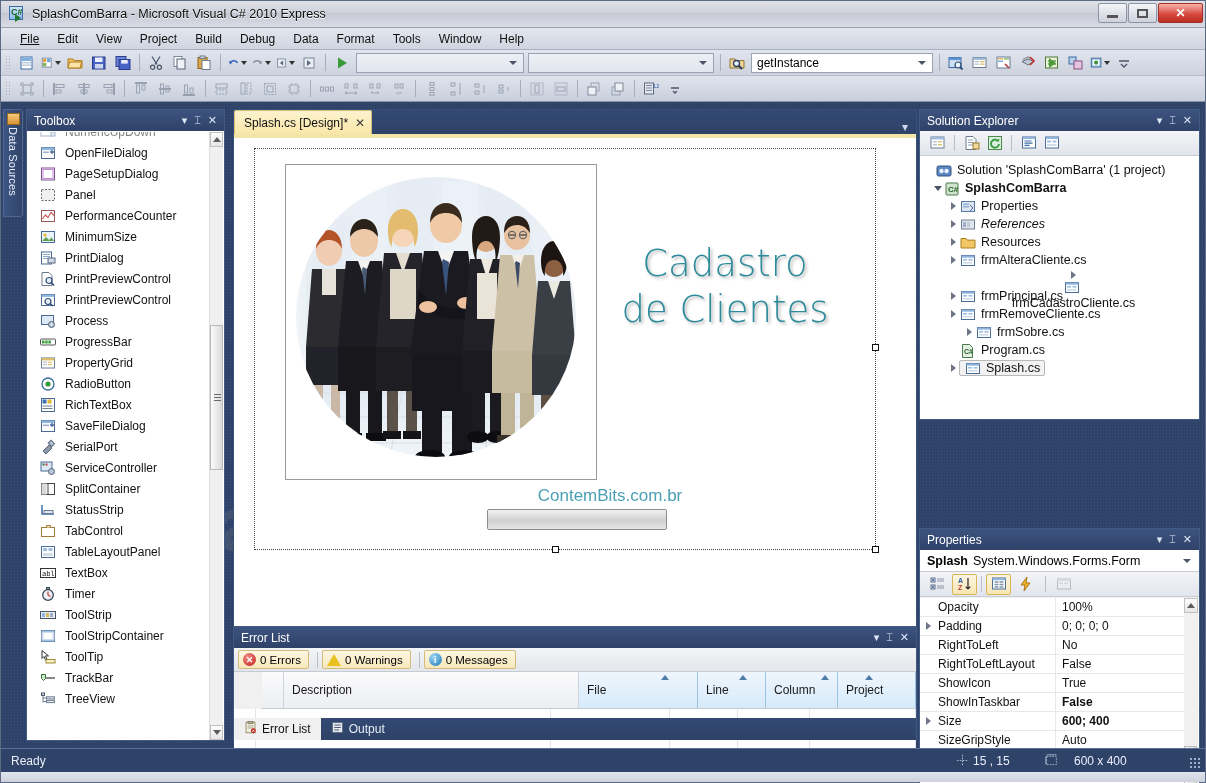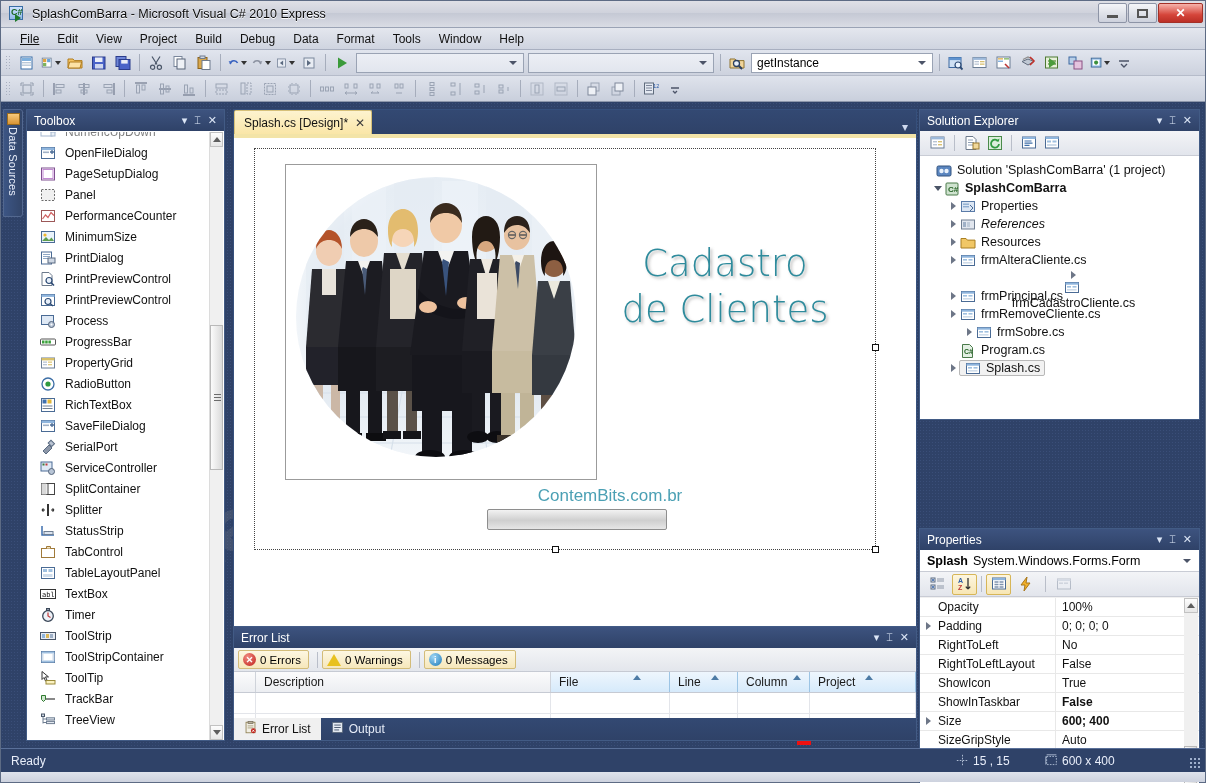--- a/index.html
+++ b/index.html
@@ -137,22 +137,22 @@
   .errbtn{ height:19px; border:1px solid #d3bc79; border-radius:2px;
     background:linear-gradient(180deg,#fdf7e2,#f6e7bb); display:flex;align-items:center;
     padding:0 7px 0 4px; margin-right:4px; font-size:11.5px;}
   .errsep{ width:1px;height:16px;background:#b9bec9; margin:0 4px;}
   .badge{ width:13px;height:13px;border-radius:50%; margin-right:4px;
     display:flex;align-items:center;justify-content:center; font-size:9px; color:#fff; font-weight:bold;}
   .b-err{ background:radial-gradient(circle at 35% 30%,#f08a80,#c0201a);}
   .b-msg{ background:radial-gradient(circle at 35% 30%,#9fd6f5,#1b78b8);}
   .b-warn{ width:0;height:0;border-left:7px solid transparent;border-right:7px solid transparent;
     border-bottom:12px solid #e8c120; margin-right:4px; position:relative;}
-  #errhdr{ height:21px; display:flex; background:linear-gradient(180deg,#fbfbfc,#eceef2);
-    border-bottom:1px solid #c6cad3; font-size:12px;}
+  #errhdr{ height:37px; display:flex; background:linear-gradient(180deg,#fbfbfc,#eceef2);
+    border-bottom:1px solid #c6cad3; font-size:12px;margin-left:28px;}
   .ecol{ border-right:1px solid #cfd3da; display:flex;align-items:center; padding-left:8px;
     position:relative; color:#1a1a1a;}
   .ecol.sel{ background:linear-gradient(180deg,#eef6fd,#d6eafb); border-color:#9cc4e4;}
   .sorttri{ position:absolute; right:28px; top:3px; width:0;height:0;
     border-left:4px solid transparent;border-right:4px solid transparent;border-bottom:5px solid #4d7ba5;}
   .erow{ height:21px; display:flex; background:#fff; border-bottom:1px solid #e3e5ea;}
   .erow .c{ border-right:1px solid #e3e5ea; }
   #errtabs{ position:absolute; left:0; bottom:0; width:682px; height:22px;
     background:linear-gradient(180deg,#334973,#2f4268); display:flex;align-items:center;}
   .etab{ height:22px; display:flex;align-items:center; padding:0 10px; font-size:12px; color:#e6ecf8;}
@@ -193,21 +193,21 @@
   .pval{ padding-left:6px; color:#111; flex:1;}
   .pval.bold{ font-weight:bold; }
   #propsb{ position:absolute; right:1px; top:69px; width:14px; height:226px; background:#f0f0f0;}
 
   
   #status{ position:absolute; left:0; top:747px; width:1204px; height:24px;
     background:#2f4268; display:flex; align-items:center; color:#e9eefa; font-size:12px;
     padding:0 8px; border-top:1px solid #5a7099;}
   #status .ready{ margin-left:2px; }
   #status .pos{ position:absolute; left:955px; display:flex;align-items:center; gap:4px;}
-  #status .size{ position:absolute; left:1044px; display:flex;align-items:center; gap:4px;}
+  #status .size{ position:absolute; left:1044px; display:flex;align-items:center; gap:16px;}
   .statico{ width:13px;height:13px; opacity:.92;}
   #grip2{ position:absolute; right:4px; bottom:3px; width:12px;height:12px;
     background-image:radial-gradient(#9fb0cd 40%, transparent 41%); background-size:4px 4px;}
   #bottomedge{ position:absolute; left:0; top:771px; width:1204px; height:10px;
     background:linear-gradient(180deg,#dfe3ec,#cdd2de);}
 
   
   .wm{ position:absolute; color:rgba(140,140,140,.22); font-size:78px; font-weight:bold;
        transform:rotate(-38deg); pointer-events:none; font-family:"DejaVu Sans", sans-serif;}
 </style>
@@ -809,29 +809,20 @@
           </div>
           <div class="tbxrow">
             <span class="tbxico">
                 <svg class="ico" viewBox="0 0 16 16">
                   <rect x="1.5" y="2.5" width="13" height="11" fill="#fff" stroke="#444"></rect>
                   <rect x="1.5" y="2.5" width="5" height="11" fill="#d9d9d9"></rect>
                   <path d="M8 2.5v11" stroke="#444"></path>
                 </svg>
               </span>
             <span class="tbxlbl">SplitContainer</span>
-          </div>
-          <div class="tbxrow">
-            <span class="tbxico">
-                <svg class="ico" viewBox="0 0 16 16">
-                  <path d="M8 2v12" stroke="#333" stroke-width="2"></path>
-                  <path d="M5 8l-3 0M2 8l1.5-1.5M2 8l1.5 1.5M11 8l3 0M14 8l-1.5-1.5M14 8l-1.5 1.5" stroke="#333" stroke-width="1.2"></path>
-                </svg>
-              </span>
-            <span class="tbxlbl">Splitter</span>
           </div>
           <div class="tbxrow">
             <span class="tbxico">
                 <svg class="ico" viewBox="0 0 16 16">
                   <path d="M2 3v9h12" stroke="#3e6fae" stroke-width="1.5" fill="none"></path>
                   <rect x="4" y="8.5" width="9" height="3" fill="#dbe4f0" stroke="#6f7e92"></rect>
                 </svg>
               </span>
             <span class="tbxlbl">StatusStrip</span>
           </div>

